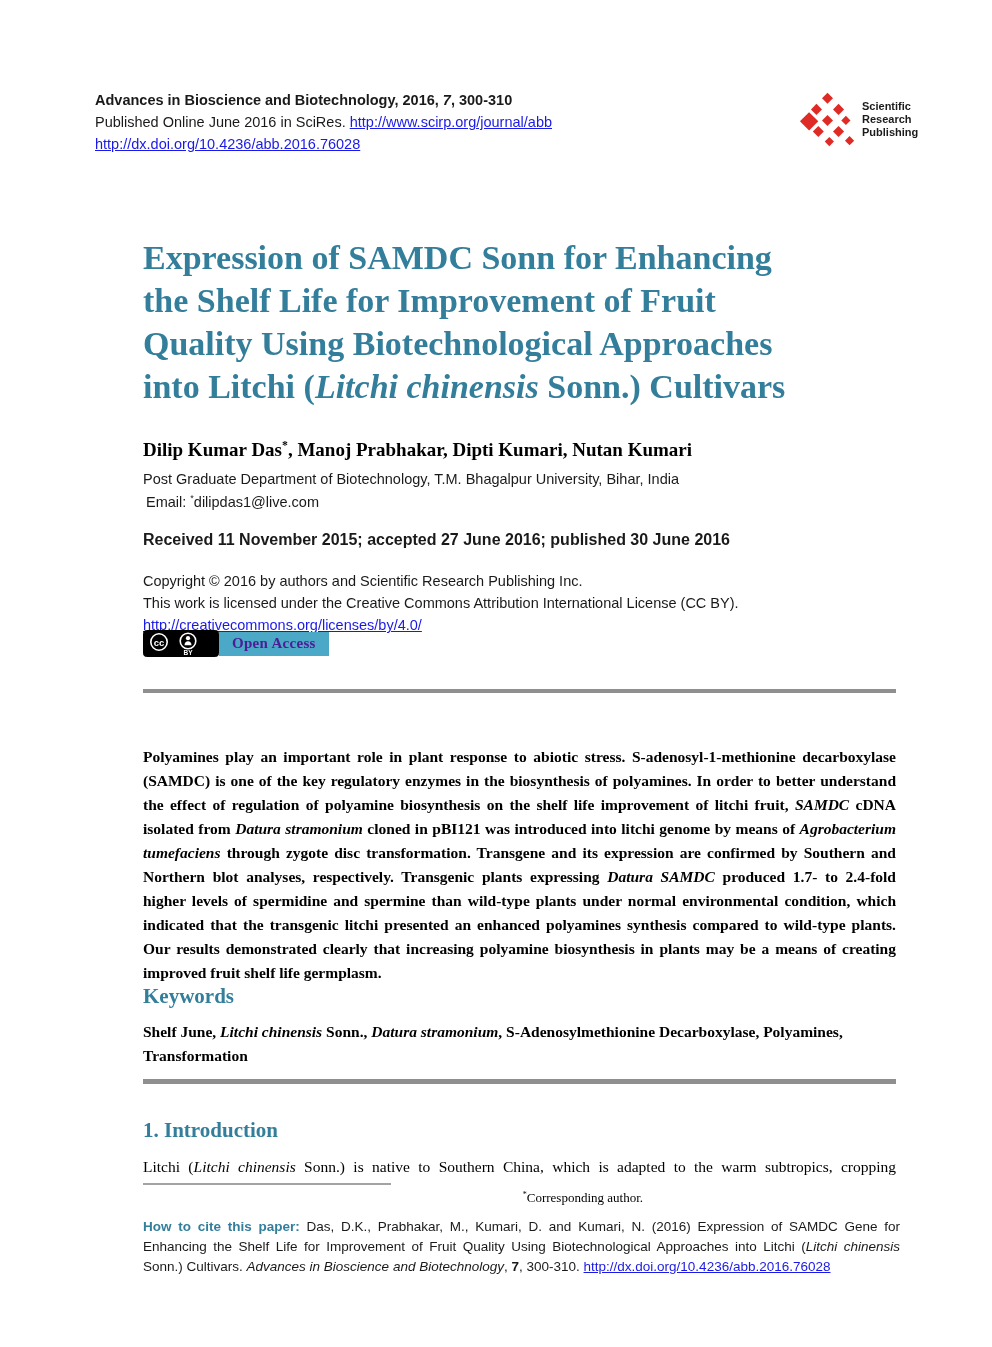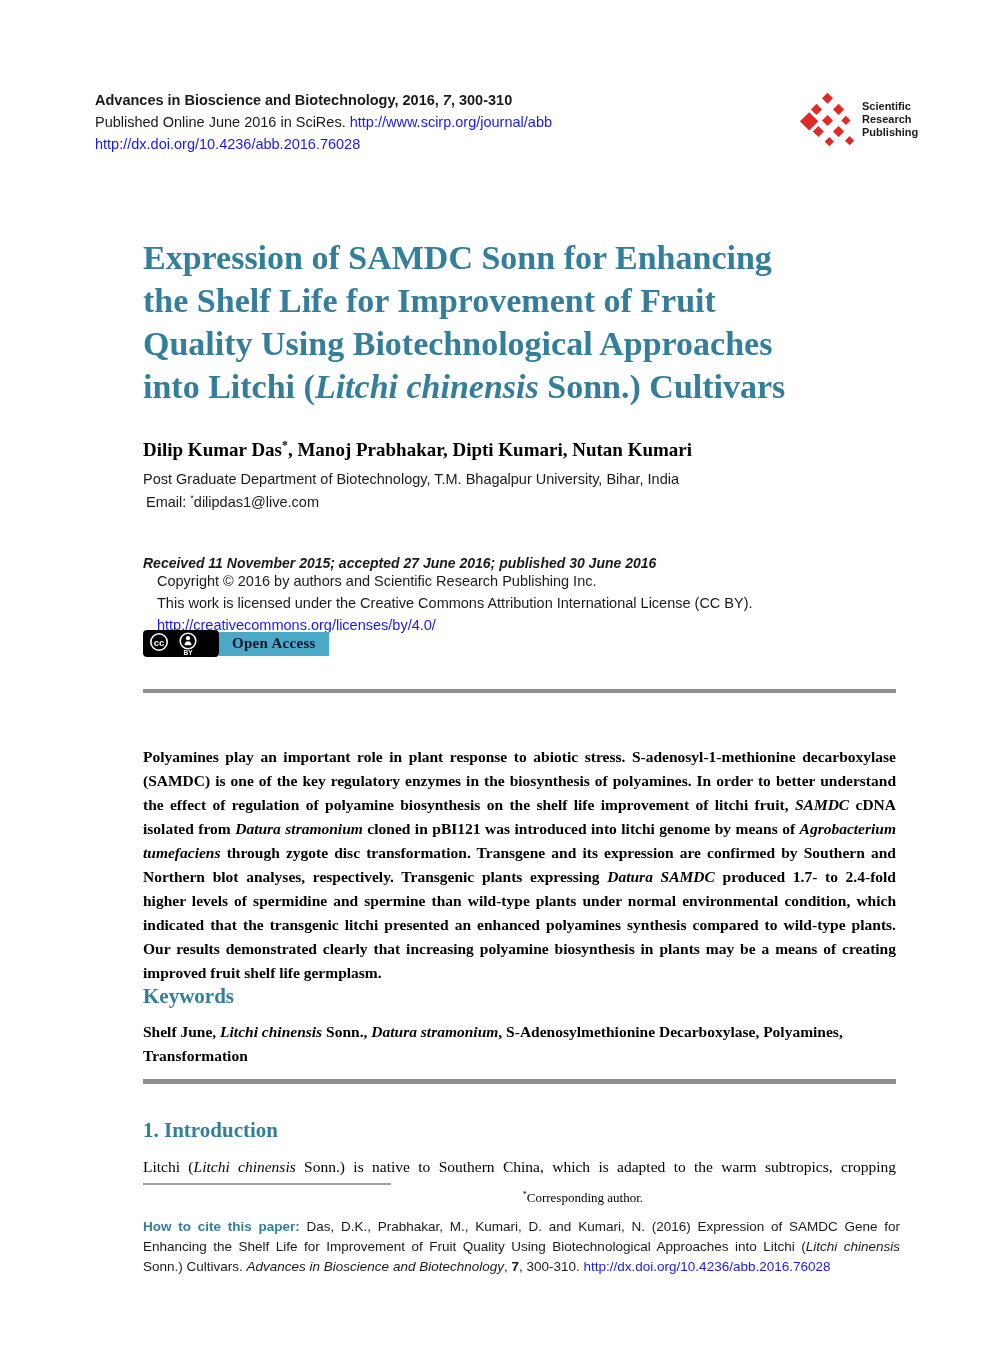--- a/index.html
+++ b/index.html
@@ -14,37 +14,37 @@
   html,body{margin:0;padding:0;background:#fff;}
   .page{
     position:relative;width:992px;height:1347px;background:#fff;
     font-family:"Liberation Serif",serif;color:var(--ink);overflow:hidden;
   }
   .abs{position:absolute;}
   .sans{font-family:"Liberation Sans","DejaVu Sans",sans-serif;color:var(--sans-ink);}
   .i{font-style:italic;}
   .b{font-weight:bold;}
   .accent{color:var(--accent);}
-  .lnk{color:var(--link);cursor:pointer;}
+  .lnk{color:var(--link);text-decoration:underline;cursor:pointer;}
   sup{font-size:0.62em;vertical-align:super;line-height:0;}
   
   .header-info{left:95px;top:89px;font-size:14.5px;line-height:22px;}
   .header-info .jline{font-weight:bold;}
   .logo{left:799px;top:91px;display:flex;gap:6px;align-items:flex-start;}
   .logo-text{font-size:11px;line-height:13px;font-weight:bold;padding-top:9px;color:#1b1b1b;}
   
   .title{left:143px;top:236px;width:757px;font-size:34px;line-height:43px;font-weight:bold;color:var(--accent);}
   .authors{left:143px;top:439px;width:757px;font-size:19px;font-weight:bold;}
   .affiliation{left:143px;top:471px;width:757px;font-size:14.5px;}
   .email-line{left:146px;top:494px;width:757px;font-size:14.5px;}
-  .dates{left:143px;top:555px;width:757px;font-size:14px;font-weight:bold;font-style:italic;}
-  .copyright{left:143px;top:570px;width:757px;font-size:14.5px;line-height:22px;margin-left:14px;}
+  .dates{left:143px;top:531px;width:757px;font-size:16px;font-weight:bold;}
+  .copyright{left:143px;top:570px;width:757px;font-size:14.5px;line-height:22px;}
   .badges{left:143px;top:630px;display:flex;align-items:center;}
   .oa-badge{
-    background:var(--oa);color:#0f172a;font-family:"Liberation Serif",serif;
+    background:var(--oa);color:#4c1d95;font-family:"Liberation Serif",serif;
     font-weight:bold;font-size:15px;padding:3px 13px 4px;letter-spacing:.3px;cursor:pointer;
   }
   
   .rule{background:var(--rule);height:4px;width:753px;left:143px;}
   .rule1{top:689px;}
   .rule2{top:1079px;height:5px;}
   .foot-rule{left:143px;top:1183px;width:248px;height:2px;background:#a3a3a3;}
   
   .sec-heading{left:143px;width:757px;font-size:21px;font-weight:bold;color:var(--accent);}
   .abstract-heading{top:709px;}

